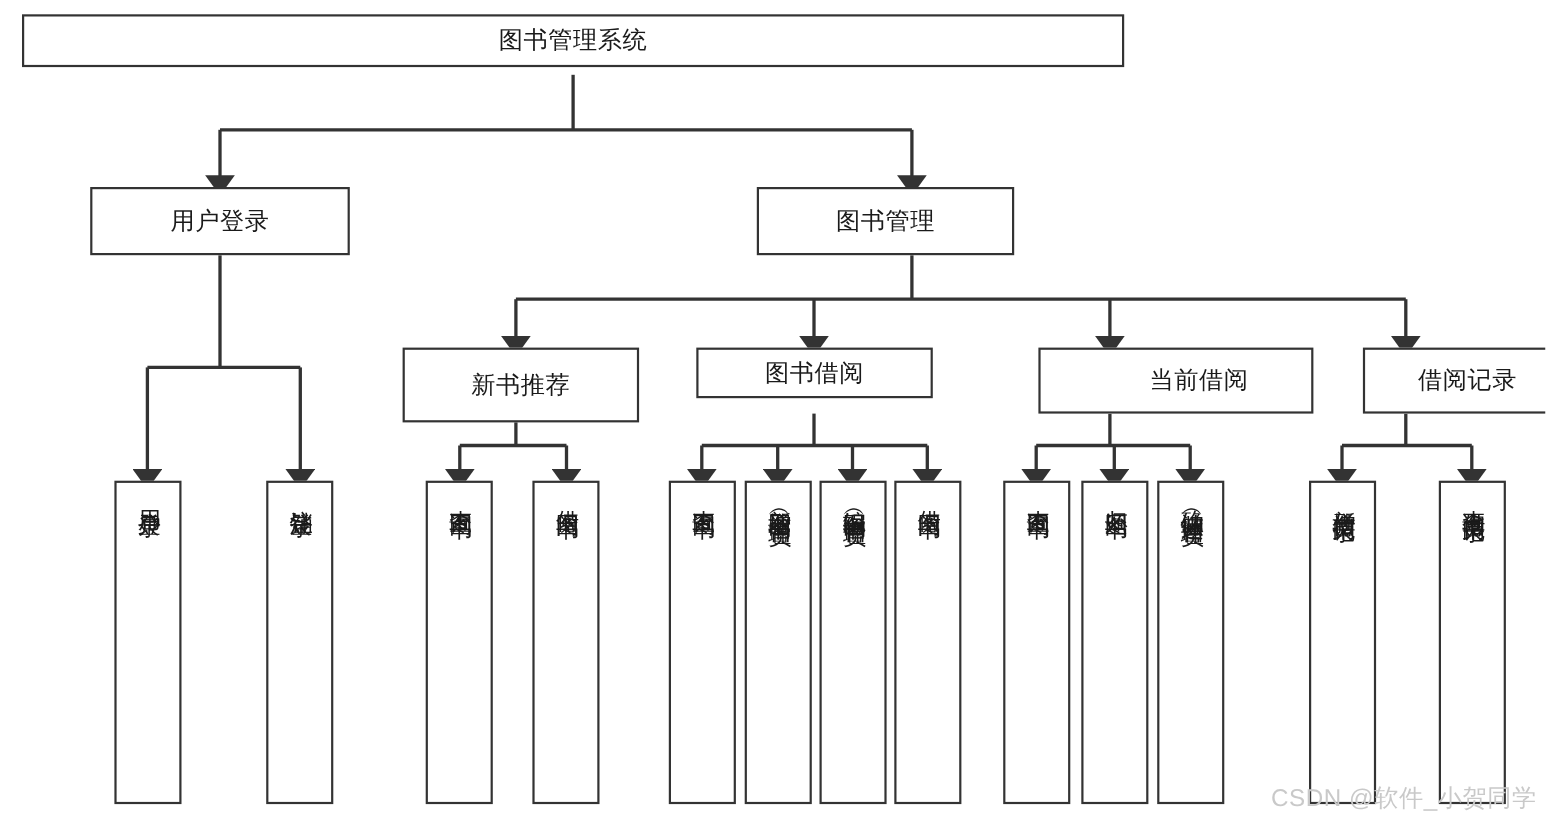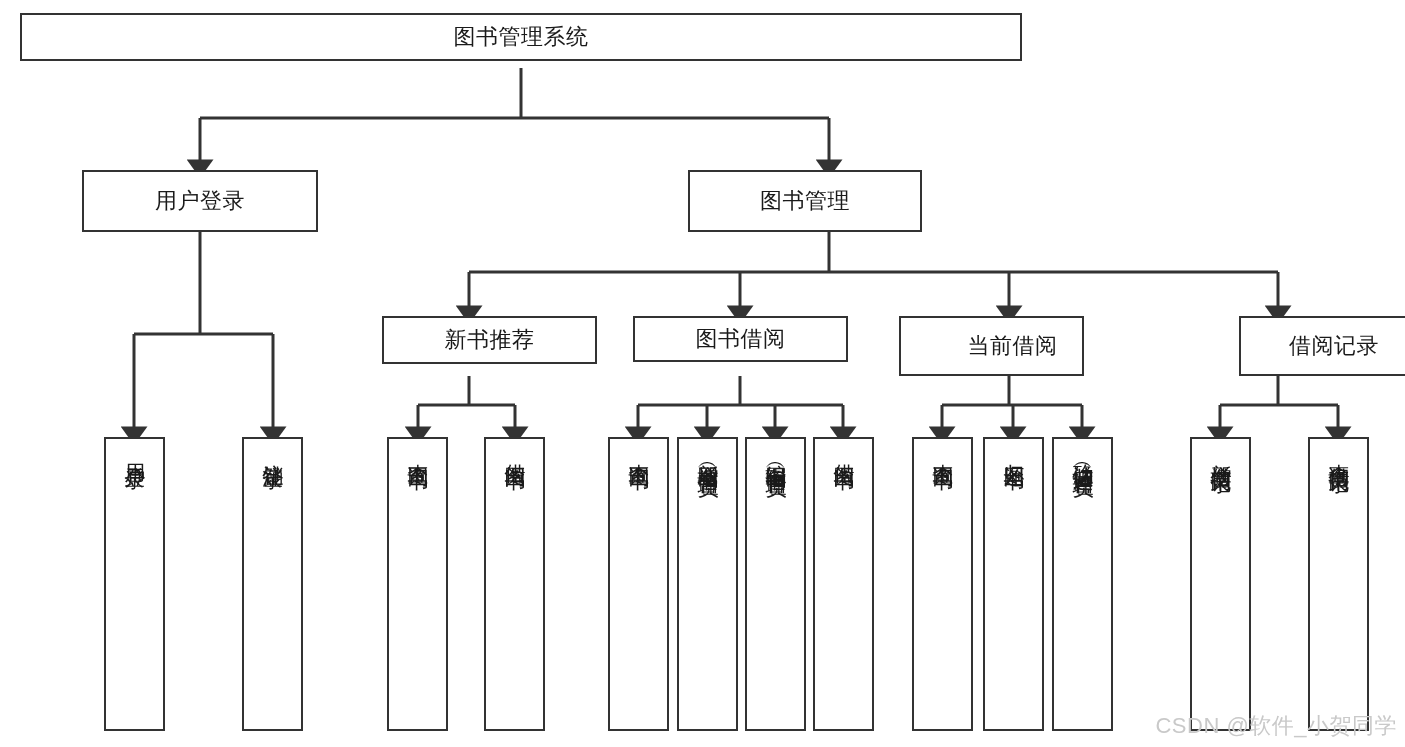--- a/index.html
+++ b/index.html
@@ -108,27 +108,27 @@
   <div id="nodes-layer">
       <div class="node" style="left: 20px; top: 13px; width: 1002px; height: 48px;">
         <span class="label">图书管理系统</span>
       </div>
       <div class="node" style="left: 82px; top: 170px; width: 236px; height: 62px;">
         <span class="label">用户登录</span>
       </div>
       <div class="node" style="left: 688px; top: 170px; width: 234px; height: 62px;">
         <span class="label">图书管理</span>
       </div>
-      <div class="node" style="left: 382px; top: 316px; width: 215px; height: 48px;">
+      <div class="node" style="left: 366px; top: 316px; width: 215px; height: 68px;">
         <span class="label">新书推荐</span>
       </div>
       <div class="node" style="left: 633px; top: 316px; width: 215px; height: 46px;">
         <span class="label">图书借阅</span>
       </div>
-      <div class="node" style="left: 899px; top: 316px; width: 185px; height: 60px; padding-left: 42px;">
+      <div class="node" style="left: 944px; top: 316px; width: 250px; height: 60px; padding-left: 42px;">
         <span class="label">当前借阅</span>
       </div>
       <div class="node" style="left: 1239px; top: 316px; width: 190px; height: 60px;">
         <span class="label">借阅记录</span>
       </div>
       <div class="node vertical" style="left: 104px; top: 437px; width: 61px; height: 294px;">
         <span class="label">用户登录</span>
       </div>
       <div class="node vertical" style="left: 242px; top: 437px; width: 61px; height: 294px;">
         <span class="label">注销登录</span>

